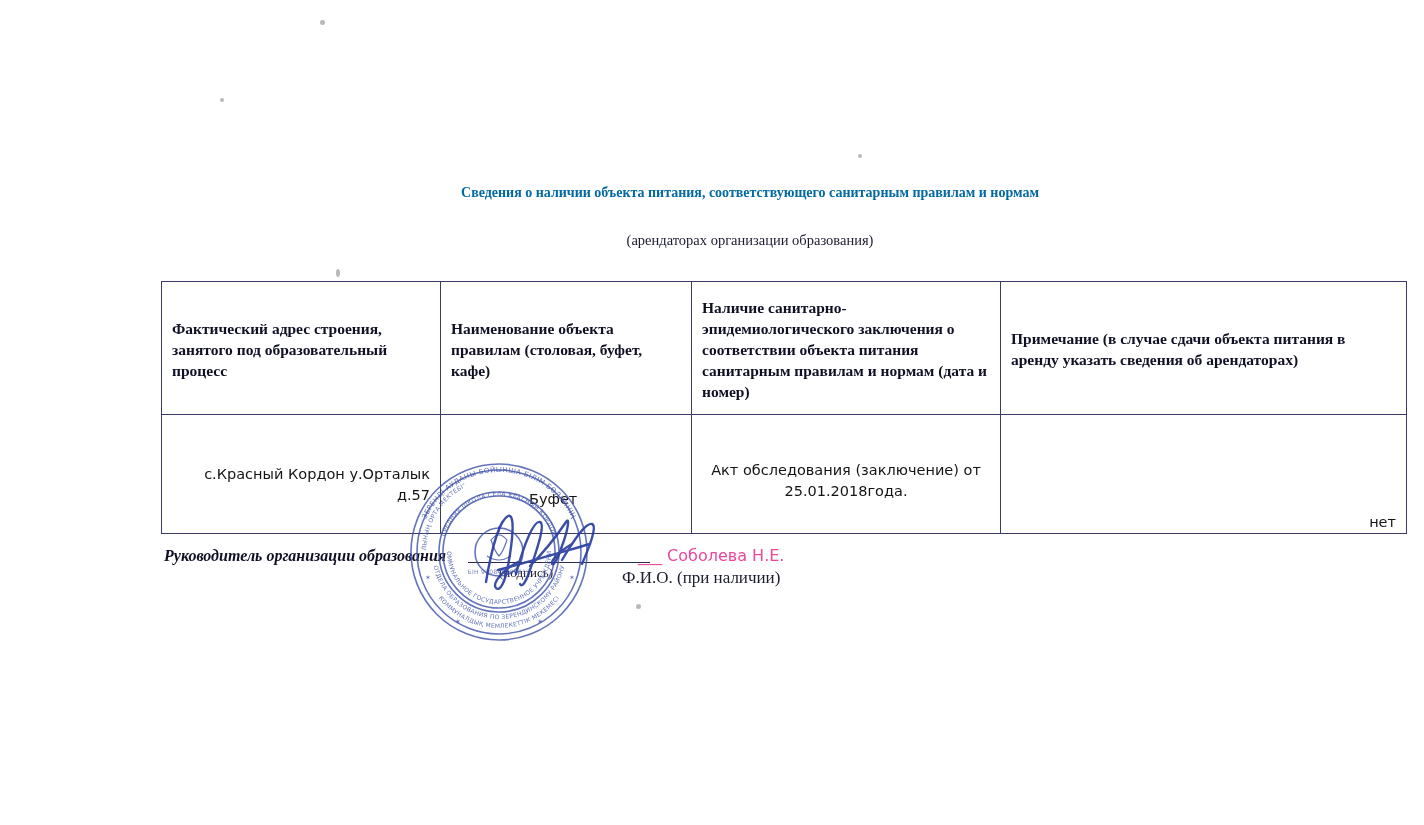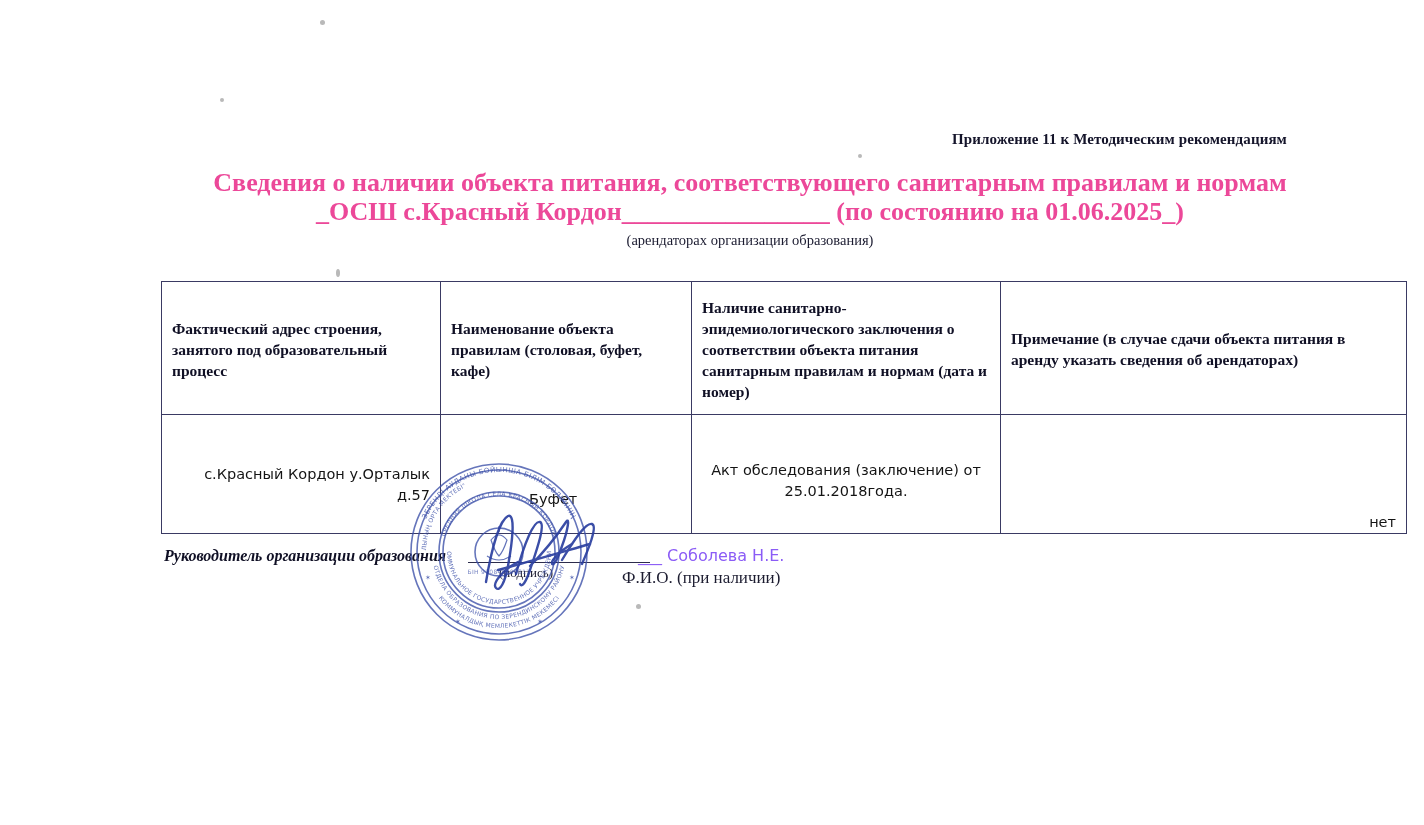--- a/index.html
+++ b/index.html
@@ -32,27 +32,27 @@
     font-weight: bold;
     font-size: 15px;
     letter-spacing: 0.1px;
     color: #14142a;
     white-space: nowrap;
   }
 
   .doc-title {
     position: absolute;
     left: 160px;
-    top: 168px;
+    top: 178px;
     width: 1180px;
     text-align: center;
     font-weight: bold;
-    font-size: 26px;
+    font-size: 14px;
     line-height: 29px;
-    color: #ec4899;
+    color: #0369a1;
   }
   .doc-title .line2 {
     display: block;
   }
 
   .org-caption {
     position: absolute;
     left: 470px;
     top: 232px;
     width: 560px;
@@ -127,21 +127,21 @@
     text-align: center;
     font-size: 13px;
     color: #1c1c30;
   }
   .sig-name {
     position: absolute;
     left: 638px;
     top: 546px;
     font-size: 16px;
     font-family: "DejaVu Sans", sans-serif;
-    color: #8b5cf6;
+    color: #ec4899;
     white-space: nowrap;
   }
   .sig-fio {
     position: absolute;
     left: 622px;
     top: 568px;
     font-size: 17px;
     color: #1c1c30;
     white-space: nowrap;
   }
@@ -181,25 +181,23 @@
 <body>
 
 <div class="page">
 
   <div class="speck" style="left:320px;top:20px;width:5px;height:5px;"></div>
   <div class="speck" style="left:220px;top:98px;width:4px;height:4px;"></div>
   <div class="speck" style="left:858px;top:154px;width:4px;height:4px;"></div>
   <div class="speck" style="left:336px;top:269px;width:4px;height:8px;"></div>
   <div class="speck" style="left:636px;top:604px;width:5px;height:5px;"></div>
 
-  <div class="appendix-note">Приложение 11 к Методическим рекомендациям</div>
 
   <div class="doc-title">
     <span>Сведения о наличии объекта питания, соответствующего санитарным правилам и нормам</span>
-    <span class="line2">_ОСШ с.Красный Кордон________________ (по состоянию на 01.06.2025_)</span>
   </div>
 
   <div class="org-caption">(арендаторах организации образования)</div>
 
   <table class="main">
     <tbody>
         <tr>
       <td class="head c1">Фактический адрес строения, занятого под образовательный процесс</td>
       <td class="head c2">Наименование объекта правилам (столовая, буфет, кафе)</td>
       <td class="head c3">Наличие санитарно-эпидемиологического заключения о соответствии объекта питания санитарным правилам и нормам (дата и номер)</td>

